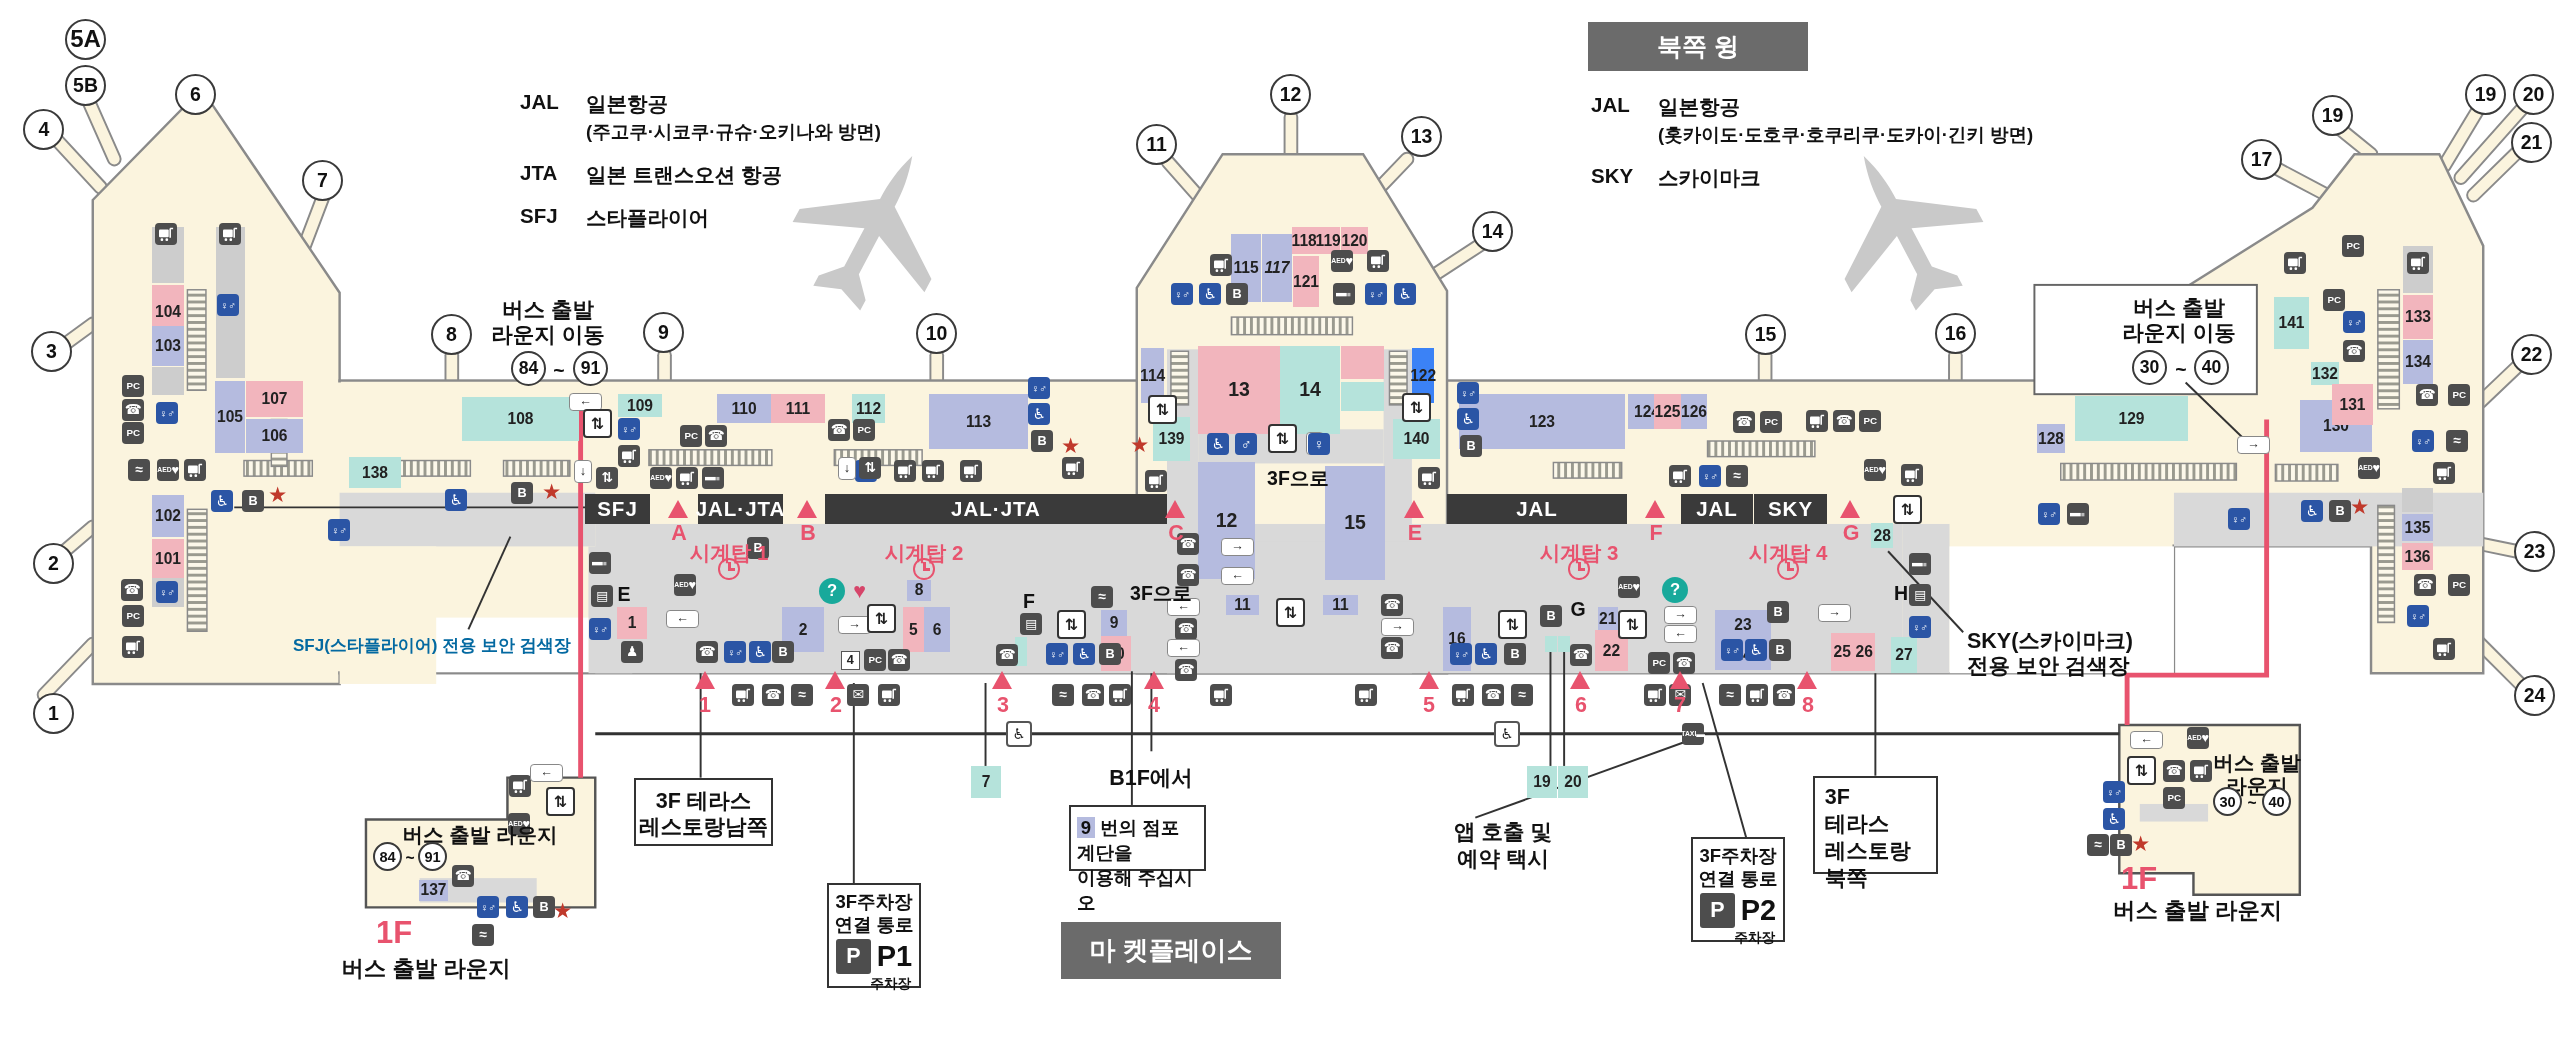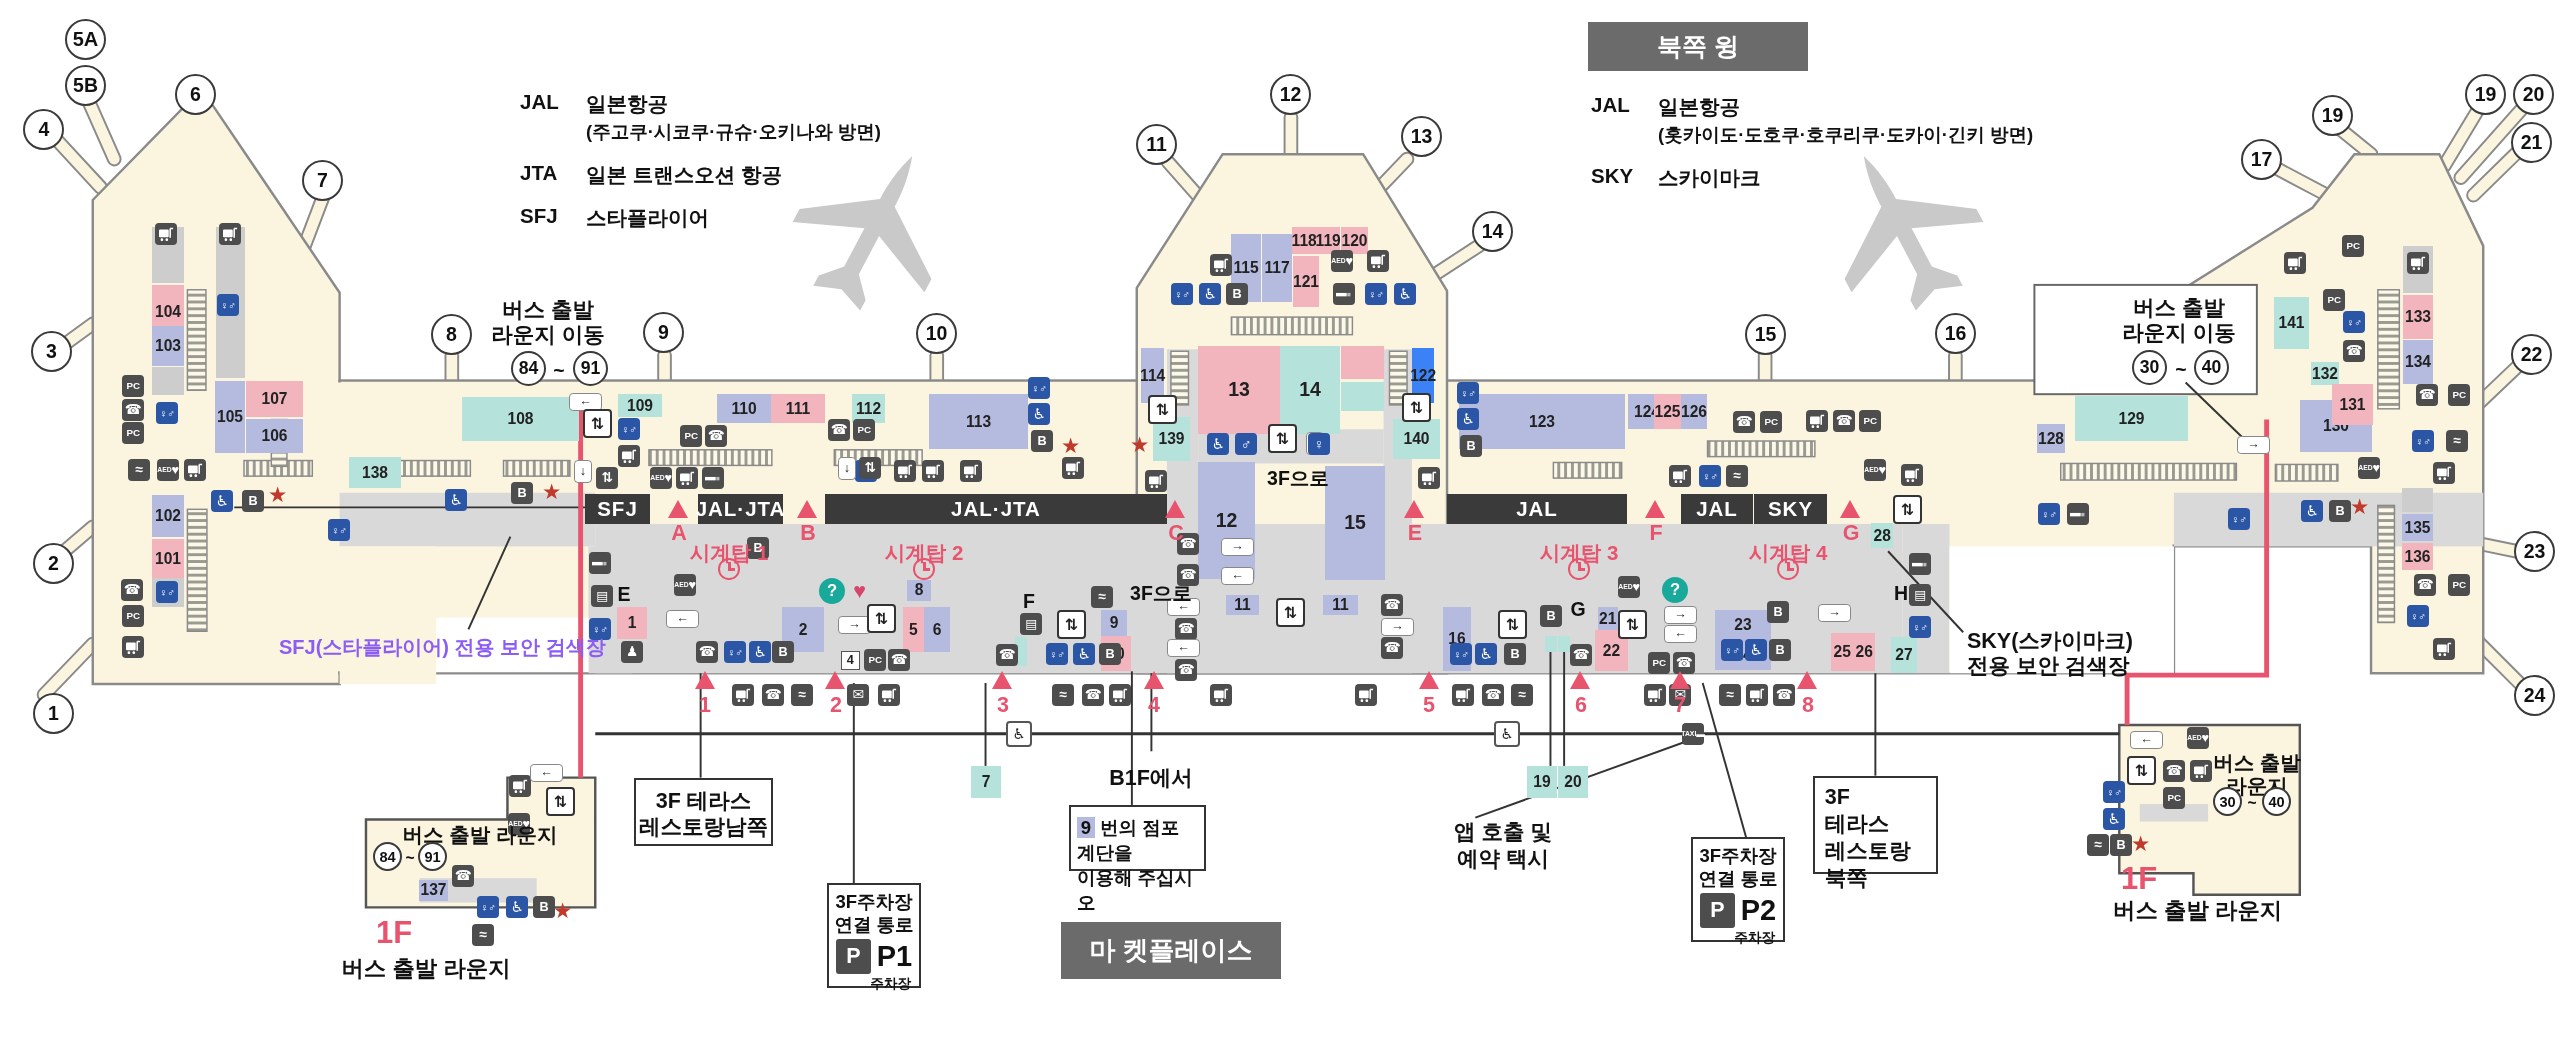--- a/index.html
+++ b/index.html
@@ -277,21 +277,21 @@
       </div>
       <div class="room" style="left: 1141px; top: 348px; width: 23.4px; height: 55px; background: rgb(181, 187, 223); border: none; font-size: 15.6px;">
         <span>114</span>
       </div>
       <div class="room" style="left: 1412px; top: 348px; width: 22.4px; height: 55px; background: #3b82f6; border: none; font-size: 15.6px;">
         <span>122</span>
       </div>
       <div class="room" style="left: 1231px; top: 234px; width: 30px; height: 68px; background: rgb(181, 187, 223); border: none; font-size: 15.6px;">
         <span>115</span>
       </div>
-      <div class="room" style="left: 1262px; top: 234px; width: 30px; height: 68px; background: rgb(181, 187, 223); border: none; font-size: 15.6px;">
+      <div class="room" style="left: 1262px; top: 234px; width: 30px; height: 68px; background: rgb(181, 187, 223); border: none; font-size: 15.6px; font-style: italic;">
         <span>117</span>
       </div>
       <div class="room" style="left: 1292px; top: 227px; width: 24.4px; height: 27px; background: rgb(242, 181, 189); border: none; font-size: 15.6px; justify-content: center;">
         <span>118</span>
       </div>
       <div class="room" style="left: 1316px; top: 227px; width: 24.4px; height: 27px; background: rgb(242, 181, 189); border: none; font-size: 15.6px;">
         <span>119</span>
       </div>
       <div class="room" style="left: 1341px; top: 227px; width: 27px; height: 27px; background: rgb(242, 181, 189); border: none; font-size: 15.6px;">
         <span>120</span>
@@ -435,21 +435,21 @@
       <div class="room" style="left: 152px; top: 578px; width: 32px; height: 29px; background: rgb(205, 205, 205); border: none; font-size: 15.6px;"></div>
       <div class="room" style="left: 216px; top: 227px; width: 29px; height: 151px; background: rgb(205, 205, 205); border: none; font-size: 19.5px;"></div>
       <div class="room" style="left: 2403px; top: 246px; width: 30px; height: 47px; background: rgb(205, 205, 205); border: none; font-size: 15.6px;"></div>
       <div class="room" style="left: 2402px; top: 488px; width: 31px; height: 24.4px; background: rgb(205, 205, 205); border: none; font-size: 15.6px;"></div>
       <div class="bar" style="left: 585px; top: 494px; width: 65px; height: 30px;">SFJ</div>
       <div class="bar" style="left: 698px; top: 494px; width: 85px; height: 30px;">JAL·JTA</div>
       <div class="bar" style="left: 825px; top: 494px; width: 342px; height: 30px;">JAL·JTA</div>
       <div class="bar" style="left: 1447px; top: 494px; width: 180px; height: 30px;">JAL</div>
       <div class="bar" style="left: 1681px; top: 494px; width: 72px; height: 30px;">JAL</div>
       <div class="bar" style="left: 1754px; top: 494px; width: 73px; height: 30px;">SKY</div>
-      <div class="gate" style="left: 65px; top: 18.5px; width: 41px; height: 41px; font-size: 20px;">5A</div>
+      <div class="gate" style="left: 65px; top: 18.5px; width: 41px; height: 41px; font-size: 24px;">5A</div>
       <div class="gate" style="left: 65px; top: 65px; width: 41px; height: 41px; font-size: 19.5px;">5B</div>
       <div class="gate" style="left: 23.4px; top: 109px; width: 41px; height: 41px; font-size: 19.5px;">4</div>
       <div class="gate" style="left: 175px; top: 74px; width: 41px; height: 41px; font-size: 19.5px;">6</div>
       <div class="gate" style="left: 302px; top: 160px; width: 41px; height: 41px; font-size: 19.5px;">7</div>
       <div class="gate" style="left: 31px; top: 331px; width: 41px; height: 41px; font-size: 19.5px;">3</div>
       <div class="gate" style="left: 33px; top: 543px; width: 41px; height: 41px; font-size: 19.5px;">2</div>
       <div class="gate" style="left: 33px; top: 693px; width: 41px; height: 41px; font-size: 19.5px;">1</div>
       <div class="gate" style="left: 431px; top: 314px; width: 41px; height: 41px; font-size: 19.5px;">8</div>
       <div class="gate" style="left: 643px; top: 312px; width: 41px; height: 41px; font-size: 19.5px;">9</div>
       <div class="gate" style="left: 916px; top: 313px; width: 41px; height: 41px; font-size: 19.5px;">10</div>
@@ -507,21 +507,21 @@
       <div class="clk" style="left: 718px; top: 558px;"></div>
       <div class="lbl" style="left: 924px; top: 543px; transform: translateX(-50%); color: rgb(232, 83, 110); font-weight: bold; font-size: 20.5px;">시계탑 2</div>
       <div class="clk" style="left: 913px; top: 558px;"></div>
       <div class="lbl" style="left: 1579px; top: 543px; transform: translateX(-50%); color: rgb(232, 83, 110); font-weight: bold; font-size: 20.5px;">시계탑 3</div>
       <div class="clk" style="left: 1568px; top: 558px;"></div>
       <div class="lbl" style="left: 1788px; top: 543px; transform: translateX(-50%); color: rgb(232, 83, 110); font-weight: bold; font-size: 20.5px;">시계탑 4</div>
       <div class="clk" style="left: 1777px; top: 558px;"></div>
       <div class="lbl" style="left: 1298px; top: 469px; font-size: 19.5px; color: rgb(17, 17, 17); font-weight: bold; transform: translateX(-50%);">3F으로</div>
       <div class="lbl" style="left: 1161px; top: 584px; font-size: 19.5px; color: rgb(17, 17, 17); font-weight: bold; transform: translateX(-50%);">3F으로</div>
       <div class="lbl" style="left: 1151px; top: 768px; font-size: 21.5px; color: rgb(17, 17, 17); font-weight: bold; transform: translateX(-50%);">B1F에서</div>
-      <div class="lbl" style="left: 279px; top: 637px; font-size: 20px; color: #8b5cf6; font-weight: bold; transform: none;">SFJ(스타플라이어) 전용 보안 검색장</div>
+      <div class="lbl" style="left: 293px; top: 637px; font-size: 17px; color: #0369a1; font-weight: bold; transform: none;">SFJ(스타플라이어) 전용 보안 검색장</div>
       <div class="lbl" style="left: 1967px; top: 631px; font-size: 21.5px; color: rgb(17, 17, 17); font-weight: bold; transform: none;">SKY(스카이마크)</div>
       <div class="lbl" style="left: 1967px; top: 656px; font-size: 21.5px; color: rgb(17, 17, 17); font-weight: bold; transform: none;">전용 보안 검색장</div>
       <div class="lbl" style="left: 548px; top: 300px; font-size: 21.5px; color: rgb(17, 17, 17); font-weight: bold; transform: translateX(-50%);">버스 출발</div>
       <div class="lbl" style="left: 548px; top: 325px; font-size: 21.5px; color: rgb(17, 17, 17); font-weight: bold; transform: translateX(-50%);">라운지 이동</div>
       <div class="lbl" style="left: 2179px; top: 298px; font-size: 21.5px; color: rgb(17, 17, 17); font-weight: bold; transform: translateX(-50%);">버스 출발</div>
       <div class="lbl" style="left: 2179px; top: 323px; font-size: 21.5px; color: rgb(17, 17, 17); font-weight: bold; transform: translateX(-50%);">라운지 이동</div>
       <div class="lbl" style="left: 480px; top: 825px; font-size: 20.5px; color: rgb(17, 17, 17); font-weight: bold; transform: translateX(-50%);">버스 출발 라운지</div>
       <div class="lbl" style="left: 2257px; top: 753px; font-size: 20.5px; color: rgb(17, 17, 17); font-weight: bold; transform: translateX(-50%);">버스 출발</div>
       <div class="lbl" style="left: 2257px; top: 776px; font-size: 20.5px; color: rgb(17, 17, 17); font-weight: bold; transform: translateX(-50%);">라운지</div>
       <div class="lbl" style="left: 394px; top: 917px; font-size: 31px; color: rgb(232, 83, 110); font-weight: bold; transform: translateX(-50%);">1F</div>

